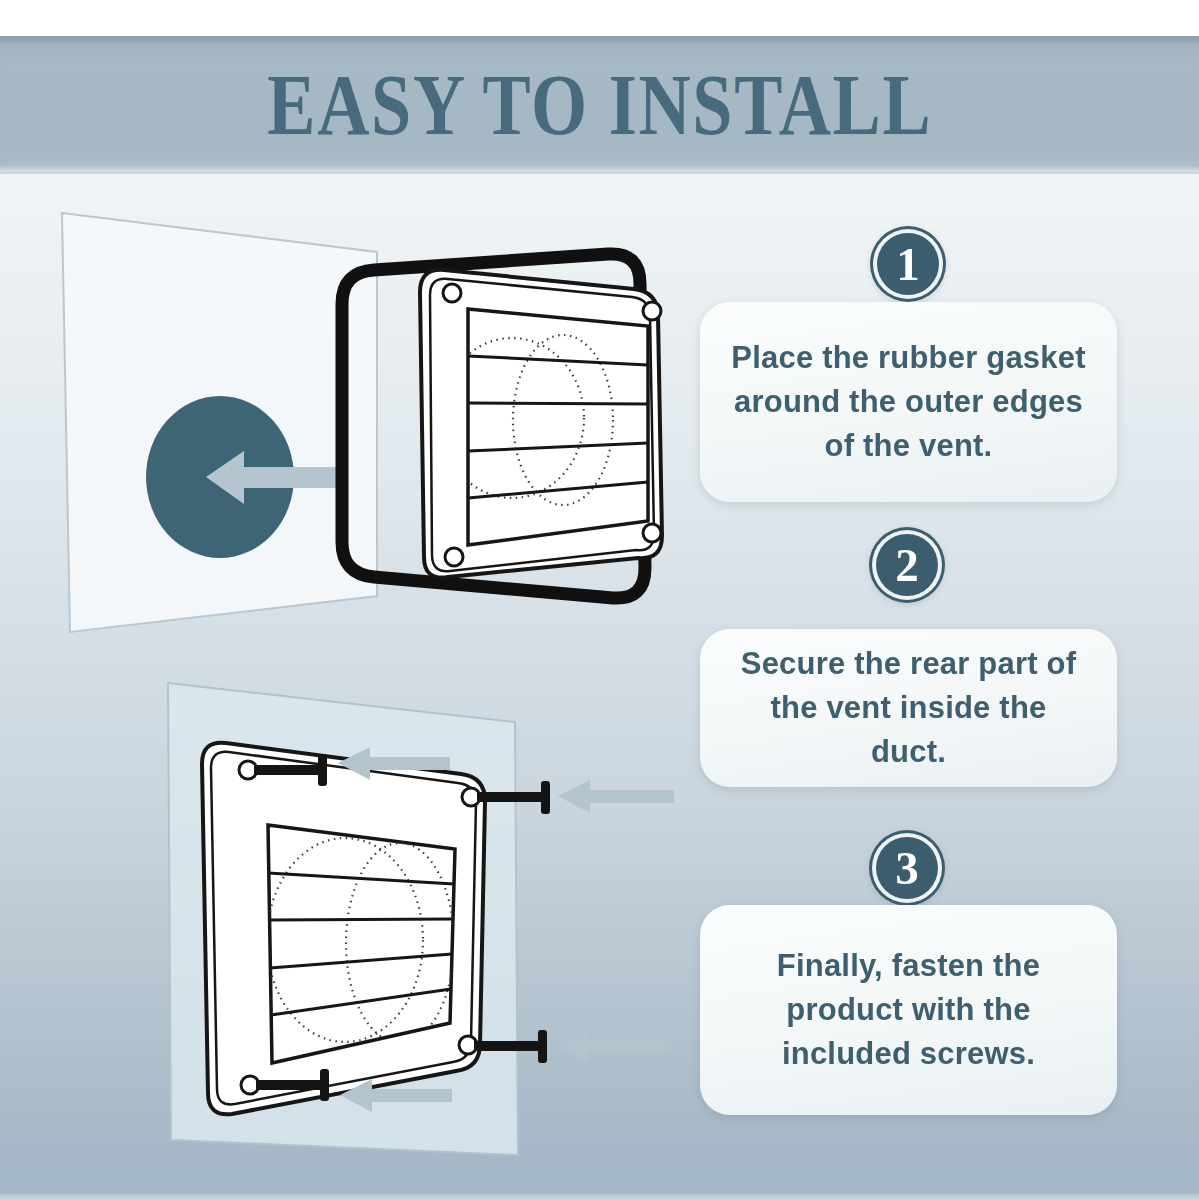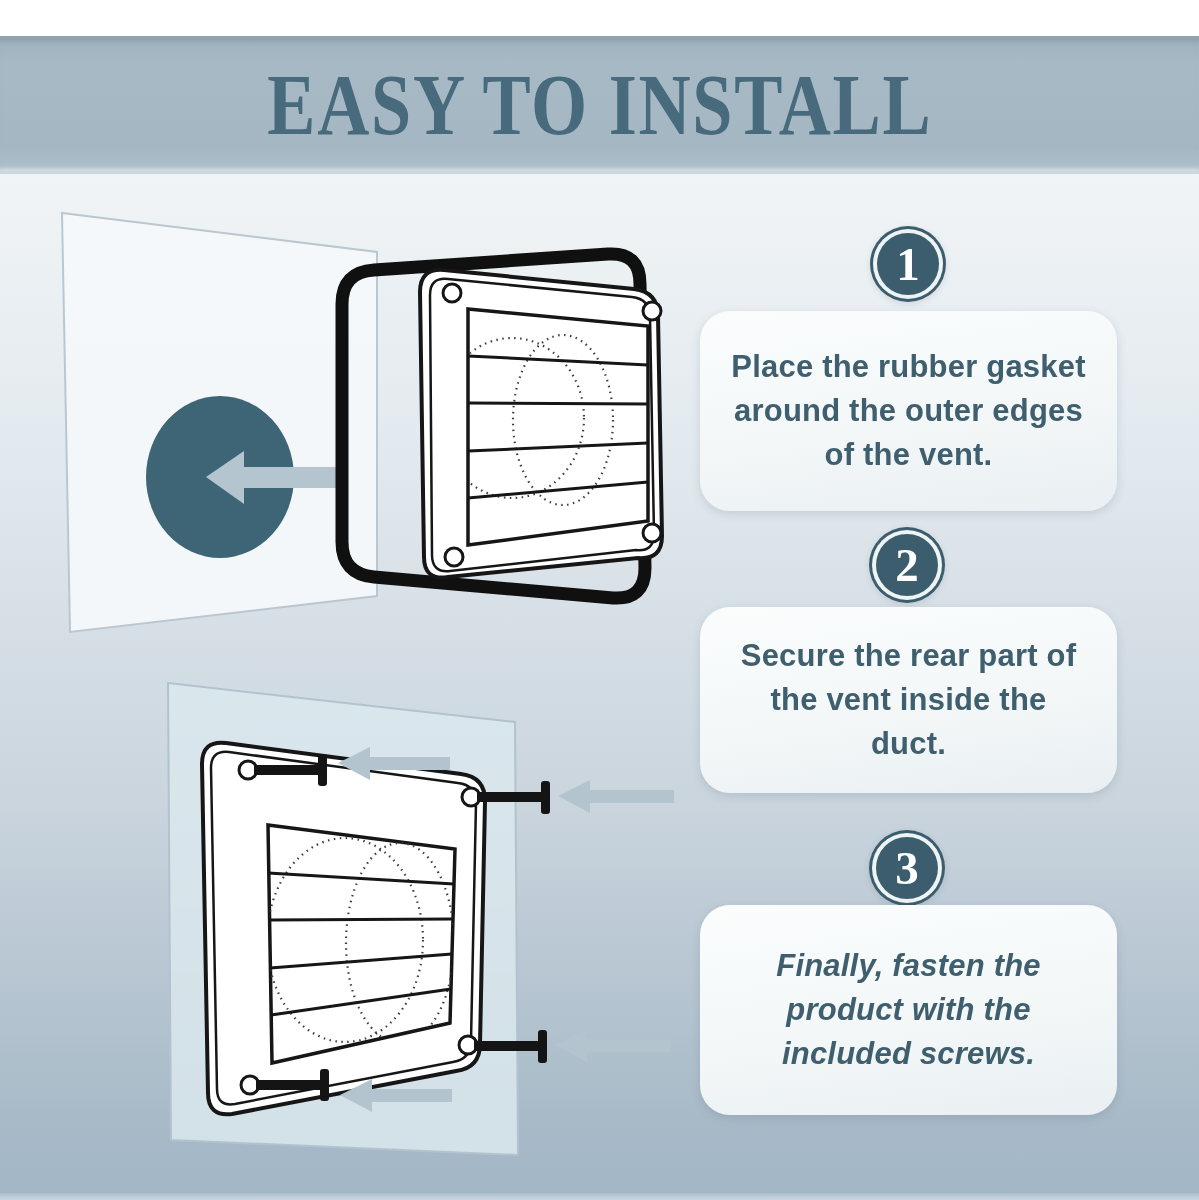--- a/index.html
+++ b/index.html
@@ -44,23 +44,23 @@
   }
   .badge-1{left:877px;top:233px;}
   .badge-2{left:876px;top:534px;}
   .badge-3{left:876px;top:837px;}
   .card{
     position:absolute;left:700px;width:417px;border-radius:30px;
     background:linear-gradient(172deg,#fbfdfd 0%,#f3f7f8 55%,#e9eff2 100%);
     box-shadow:0 3px 10px rgba(70,95,110,.18);
     display:flex;align-items:center;justify-content:center;text-align:center;
   }
-  .card-1{top:302px;height:200px;margin-top:9px;}
-  .card-2{top:607px;height:186px;}
-  .card-3{top:905px;height:210px;font-style:italic;}
+  .card-1{top:302px;height:200px;}
+  .card-2{top:629px;height:158px;}
+  .card-3{top:905px;height:210px;}
   .card p{
     margin:0;white-space:pre-line;color:#3f5f6e;
     font-size:31px;font-weight:bold;line-height:1.42;letter-spacing:.2px;
   }
 </style>
 </head>
 <body>
 
 <div class="canvas">
   <div class="white-strip"></div>

